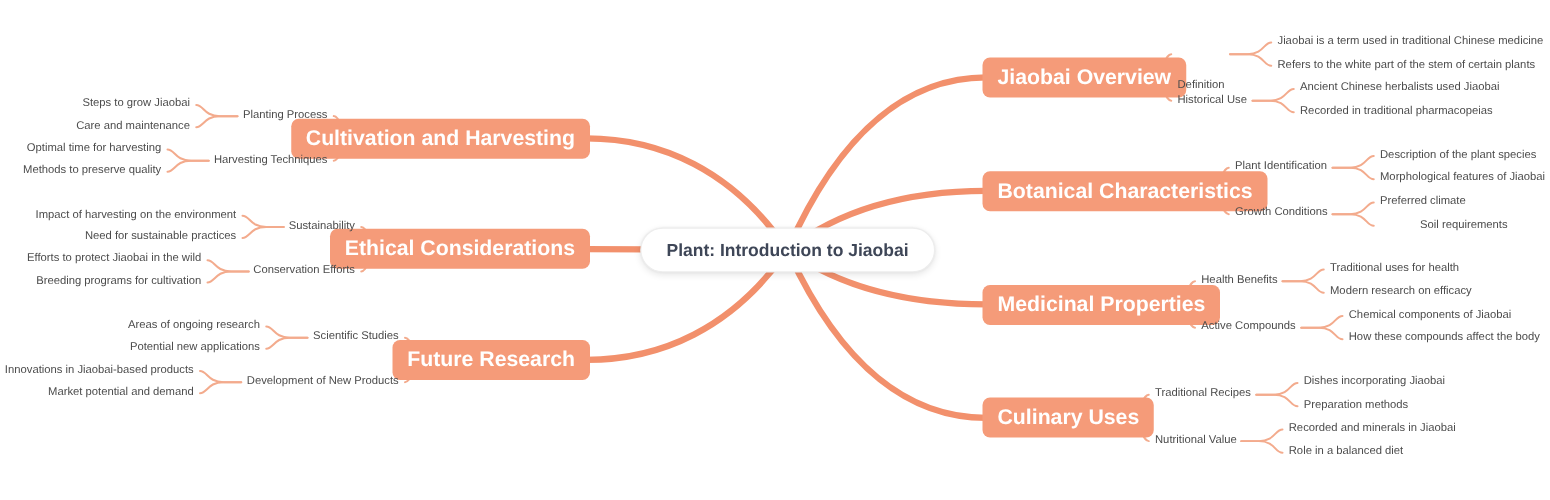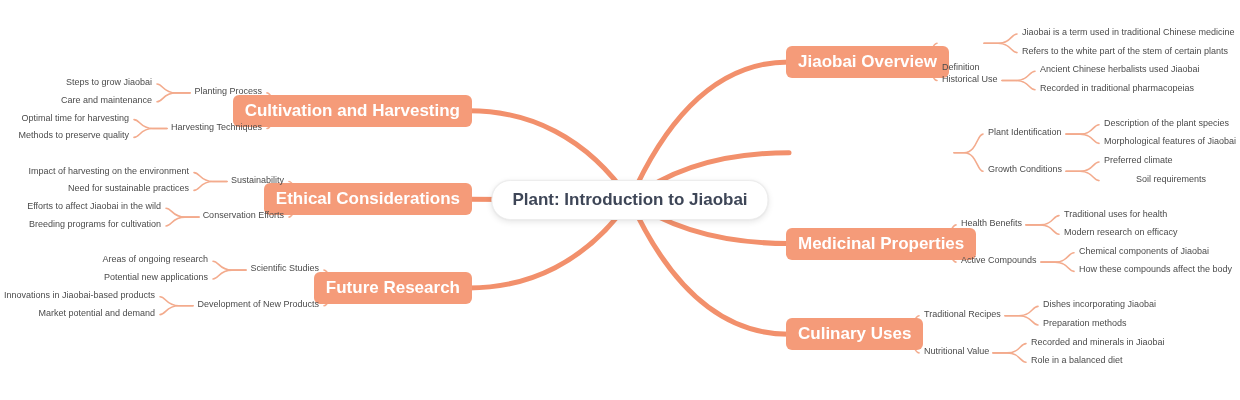--- a/index.html
+++ b/index.html
@@ -4,21 +4,21 @@
 <style>
   html,body{margin:0;padding:0;background:#ffffff;}
   #stage{
     position:relative;width:1240px;height:400px;overflow:hidden;background:#ffffff;
     font-family:"Liberation Sans",sans-serif;
   }
   #links{position:absolute;left:0;top:0;}
   .root-node{
     position:absolute;z-index:3;transform:translate(-50%,-50%);
     background:#ffffff;border:1px solid #ededed;border-radius:19px;
-    padding:9px 20px;font-size:17px;font-weight:bold;color:var(--root-text,#3e4657);
+    padding:9px 20px;font-size:14px;font-weight:bold;color:var(--root-text,#3e4657);
     white-space:nowrap;box-shadow:0 2px 6px rgba(0,0,0,.10),0 0 2px rgba(0,0,0,.06);
   }
   .branch-node{
     position:absolute;z-index:2;transform:translateY(-50%);
     background:var(--branch-fill,#f59b79);color:#ffffff;
     font-size:17px;font-weight:bold;border-radius:6px;padding:6px 12px;
     white-space:nowrap;
   }
   .label-node{
     position:absolute;z-index:2;transform:translateY(-50%);
@@ -81,20 +81,21 @@
       <path d="M 193 305.70000000000005 L 179 305.70000000000005 C 166 305.70000000000005 166 314.6000000000001 160 314.6000000000001" fill="none" stroke="#f3ab8d" stroke-width="1.6" stroke-linecap="round"></path>
     </svg>
   <div id="root-node" class="root-node" style="left: 630px; top: 200px;">Plant: Introduction to Jiaobai</div>
 <div class="branch-node" style="left: 786px; top: 61.9px;">Jiaobai Overview</div>
     <div class="label-node" style="left: 942px; top: 41.3px; margin-top: 26px;">Definition</div>
     <div class="label-node" style="left: 1022px; top: 32px;">Jiaobai is a term used in traditional Chinese medicine</div>
     <div class="label-node" style="left: 1022px; top: 50.6px;">Refers to the white part of the stem of certain plants</div>
     <div class="label-node" style="left: 942px; top: 78.5px;">Historical Use</div>
     <div class="label-node" style="left: 1040px; top: 69.2px;">Ancient Chinese herbalists used Jiaobai</div>
     <div class="label-node" style="left: 1040px; top: 87.8px;">Recorded in traditional pharmacopeias</div>
+    <div class="branch-node" style="left: 786px; top: 152.7px;">Botanical Characteristics</div>
     <div class="label-node" style="left: 988px; top: 132.1px;">Plant Identification</div>
     <div class="label-node" style="left: 1104px; top: 122.8px;">Description of the plant species</div>
     <div class="label-node" style="left: 1104px; top: 141.4px;">Morphological features of Jiaobai</div>
     <div class="label-node" style="left: 988px; top: 169.3px;">Growth Conditions</div>
     <div class="label-node" style="left: 1104px; top: 160px;">Preferred climate</div>
     <div class="label-node" style="left: 1136px; top: 178.6px;">Soil requirements</div>
     <div class="branch-node" style="left: 786px; top: 243.5px;">Medicinal Properties</div>
     <div class="label-node" style="left: 961px; top: 222.9px;">Health Benefits</div>
     <div class="label-node" style="left: 1064px; top: 213.6px;">Traditional uses for health</div>
     <div class="label-node" style="left: 1064px; top: 232.2px;">Modern research on efficacy</div>
@@ -113,21 +114,21 @@
     <div class="label-node" style="right: 1088px; top: 82px;">Steps to grow Jiaobai</div>
     <div class="label-node" style="right: 1088px; top: 99.8px;">Care and maintenance</div>
     <div class="label-node" style="right: 978px; top: 126.5px;">Harvesting Techniques</div>
     <div class="label-node" style="right: 1111px; top: 117.6px;">Optimal time for harvesting</div>
     <div class="label-node" style="right: 1111px; top: 135.4px;">Methods to preserve quality</div>
     <div class="branch-node" style="right: 768px; top: 199.3px;">Ethical Considerations</div>
     <div class="label-node" style="right: 956px; top: 179.5px;">Sustainability</div>
     <div class="label-node" style="right: 1051px; top: 170.6px;">Impact of harvesting on the environment</div>
     <div class="label-node" style="right: 1051px; top: 188.4px;">Need for sustainable practices</div>
     <div class="label-node" style="right: 956px; top: 215.1px;">Conservation Efforts</div>
-    <div class="label-node" style="right: 1079px; top: 206.2px;">Efforts to affect Jiaobai in the wild</div>
+    <div class="label-node" style="right: 1079px; top: 206.2px;">Efforts to protect Jiaobai in the wild</div>
     <div class="label-node" style="right: 1079px; top: 224px; padding-left: 33px;">Breeding programs for cultivation</div>
     <div class="branch-node" style="right: 768px; top: 287.9px;">Future Research</div>
     <div class="label-node" style="right: 921px; top: 268.1px;">Scientific Studies</div>
     <div class="label-node" style="right: 1032px; top: 259.2px;">Areas of ongoing research</div>
     <div class="label-node" style="right: 1032px; top: 277px;">Potential new applications</div>
     <div class="label-node" style="right: 921px; top: 303.7px;">Development of New Products</div>
     <div class="label-node" style="right: 1085px; top: 294.8px;">Innovations in Jiaobai-based products</div>
     <div class="label-node" style="right: 1085px; top: 312.6px;">Market potential and demand</div>
   </div>
 

